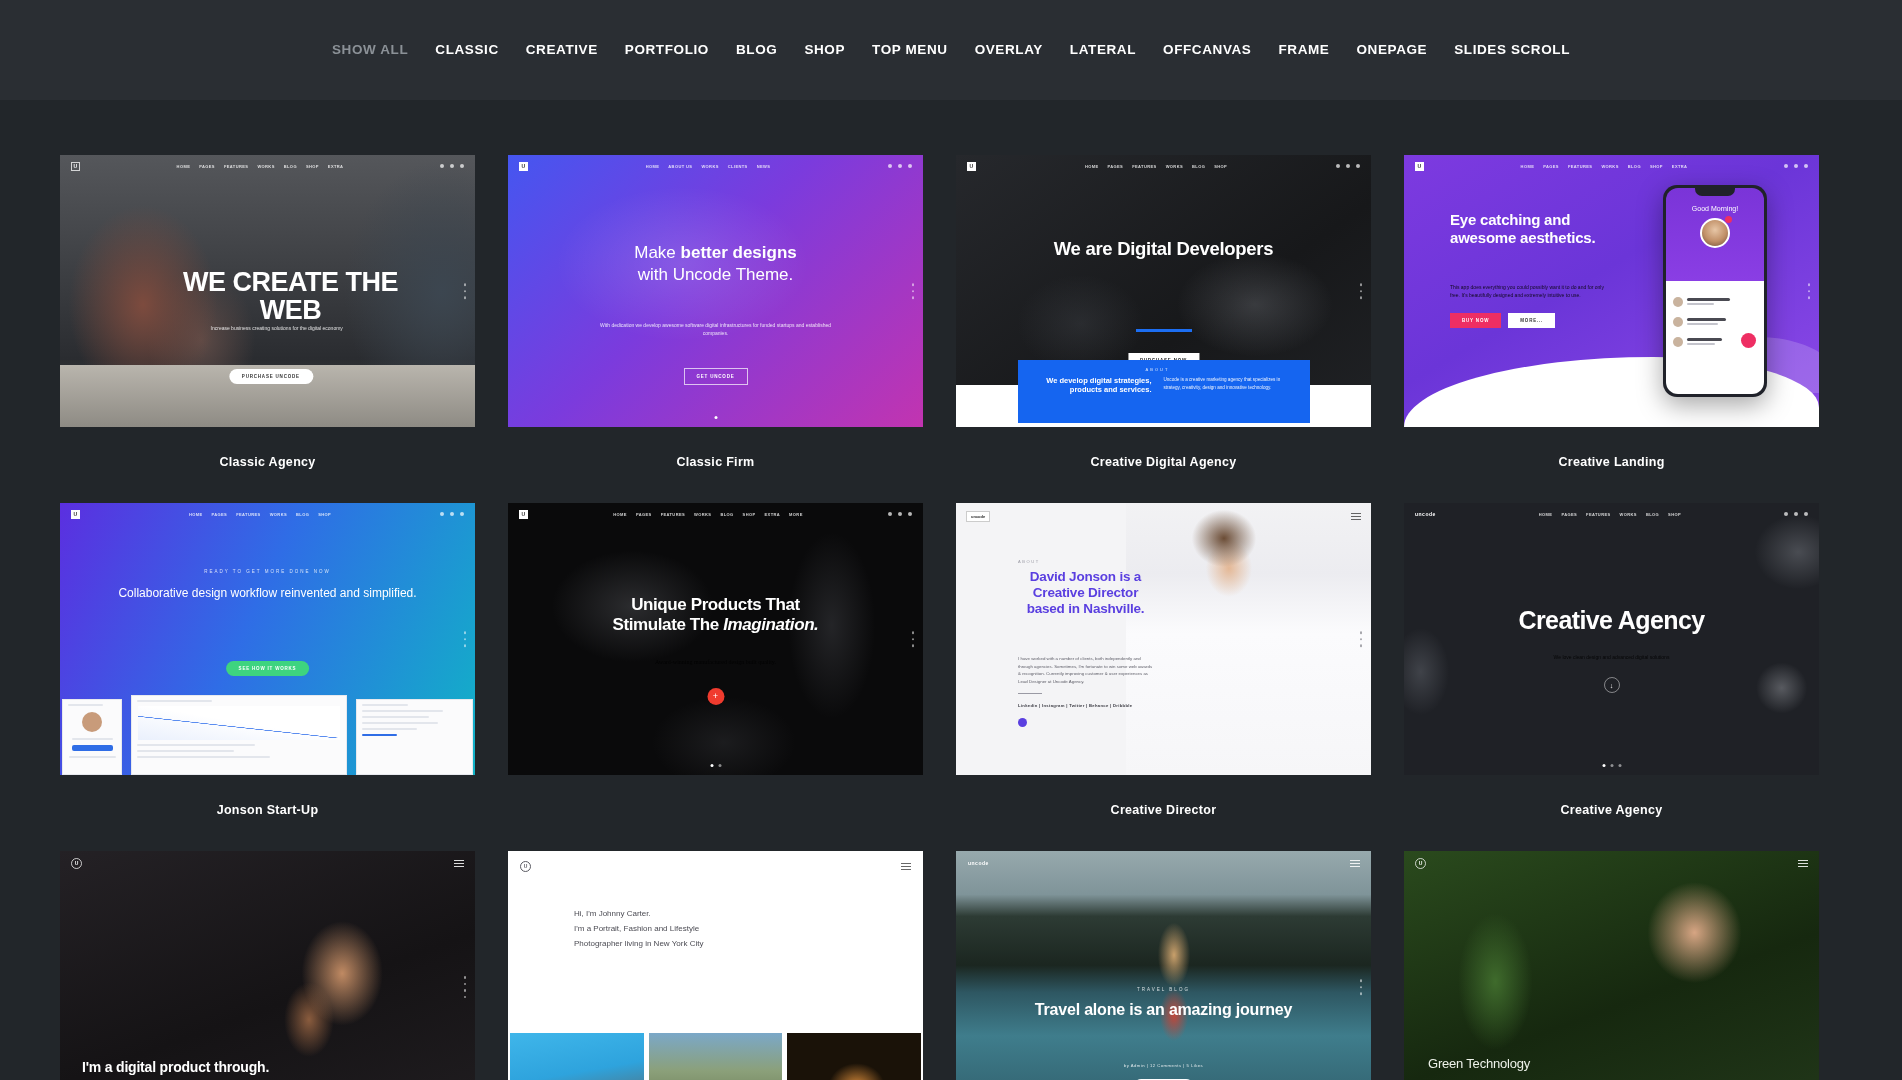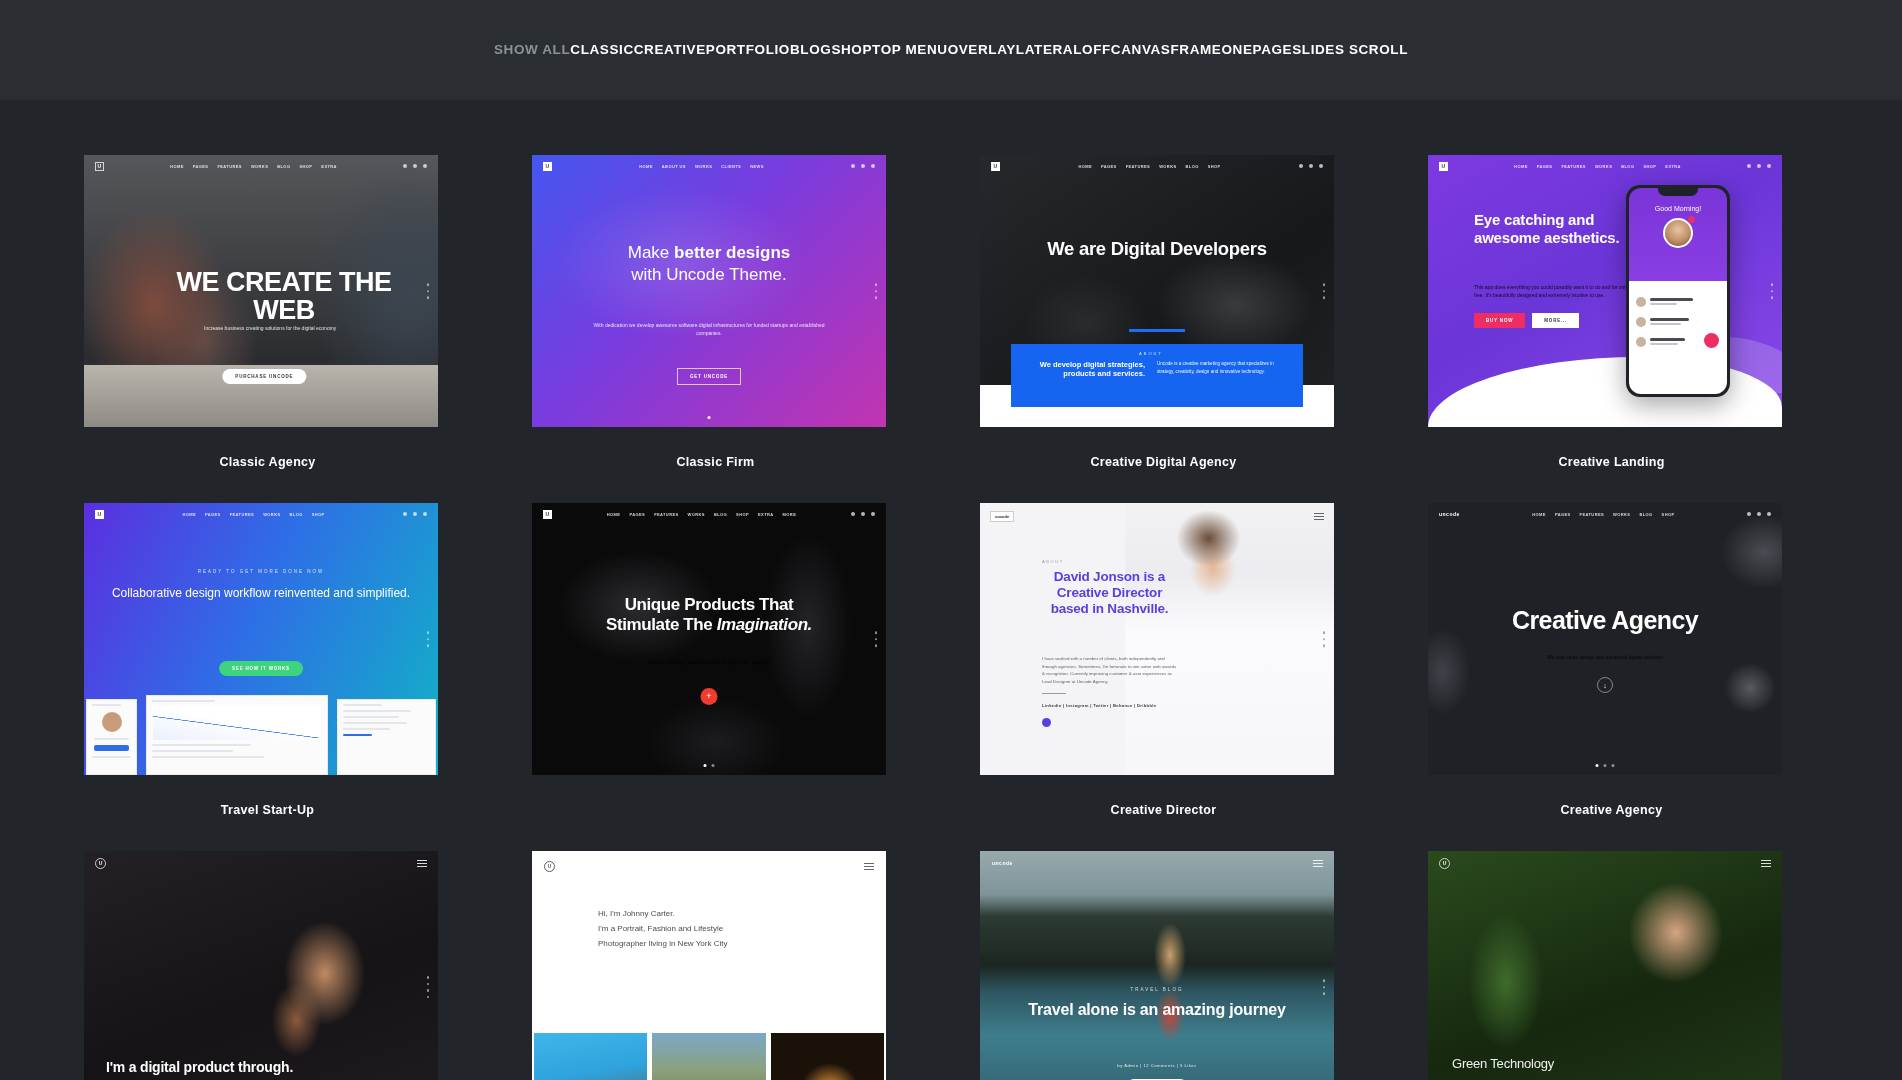--- a/index.html
+++ b/index.html
@@ -10,21 +10,21 @@
     overflow:hidden;
   }
 
   
   .topbar{
     width:1902px; height:100px;
     background:#2a2e33;
     display:flex; align-items:center; justify-content:center;
     position:relative; z-index:10;
   }
-  .filter-nav{ display:flex; align-items:center; }
+  .filter-nav{ display:flex; align-items:center; gap:27px; }
   .filter-item{
     font-size:13.5px; font-weight:bold; letter-spacing:.6px;
     color:#ffffff; text-transform:uppercase; cursor:pointer;
     white-space:nowrap; line-height:1;
   }
   .filter-item.active{ color:#8b9197; }
 
   
   .grid-wrap{
     width:1902px; height:980px;
@@ -33,25 +33,24 @@
     position:relative;
   }
   .grid{
     display:grid;
     grid-template-columns:repeat(4, 415px);
     column-gap:33px;
     row-gap:0;
   }
   .cell{ width:415px; }
   .thumb{
-    width:354px; height:272px;
+    width:415px; height:272px;
     background:#1c1f23;
     overflow:hidden; position:relative; cursor:pointer;
     display:block;
-    margin-left:24px;
   }
   .cell.tall .thumb{ height:272px; }
   .caption{
     text-align:center;
     font-size:12.5px; font-weight:bold; color:#ffffff;
     letter-spacing:.3px;
     padding:28px 0 34px 0;
   }
   .site-bar{
     position:absolute; top:0; left:0; right:0; height:22px;
@@ -144,21 +143,21 @@
       linear-gradient(145deg,#26282c 0%,#17181a 60%,#202225 100%);
   }
   .t3 h3{
     position:absolute; left:50%; top:31%; transform:translateX(-50%);
     width:260px; text-align:center; color:#fff;
     font-size:18.5px; font-weight:bold; line-height:1.12; letter-spacing:-.3px;
   }
   .t3 .uline{ position:absolute; left:50%; top:64%; transform:translateX(-50%); width:56px; height:2.5px; background:#1c6ef2; }
   .t3 .whitestrip{ position:absolute; left:0; right:0; bottom:0; height:42px; background:#fff; }
   .t3 .bluecard{
-    position:absolute; left:50%; transform:translateX(-50%); bottom:20px;
+    position:absolute; left:50%; transform:translateX(-50%); bottom:4px;
     width:292px; height:63px; background:#1565f0; color:#fff;
     padding:7px 28px 0 16px;
   }
   .t3 .bluecard .ey{ text-align:center; font-size:4px; letter-spacing:2px; opacity:.85; margin-bottom:4px; }
   .t3 .bluecard .cols{ display:flex; gap:12px; }
   .t3 .bluecard .l{ width:50%; text-align:right; font-size:7.5px; font-weight:bold; line-height:1.25; }
   .t3 .bluecard .r{ width:50%; font-size:4.6px; line-height:1.65; opacity:.92; }
 
   
   .t4{ background:linear-gradient(150deg,#7d3ae0 0%,#6b35d8 45%,#8d4ae8 100%); }
@@ -592,21 +591,21 @@
           <div class="ph-line" style="width:48%"></div>
           <div class="ph-line blue" style="width:30%"></div>
         </div>
       </div>
       <div class="dots-v">
             <i></i>
             <i></i>
             <i></i>
           </div>
     </div>
-    <div class="caption">Travel Start-Up</div>
+    <div class="caption">Jonson Start-Up</div>
   </div>
 
   <div class="cell">
     <div class="thumb t6">
       <div class="ph"></div>
       <div class="site-bar">
         <span class="logo-sq solid">U</span>
         <span class="mini-menu">
           <span>HOME</span>
           <span>PAGES</span>

